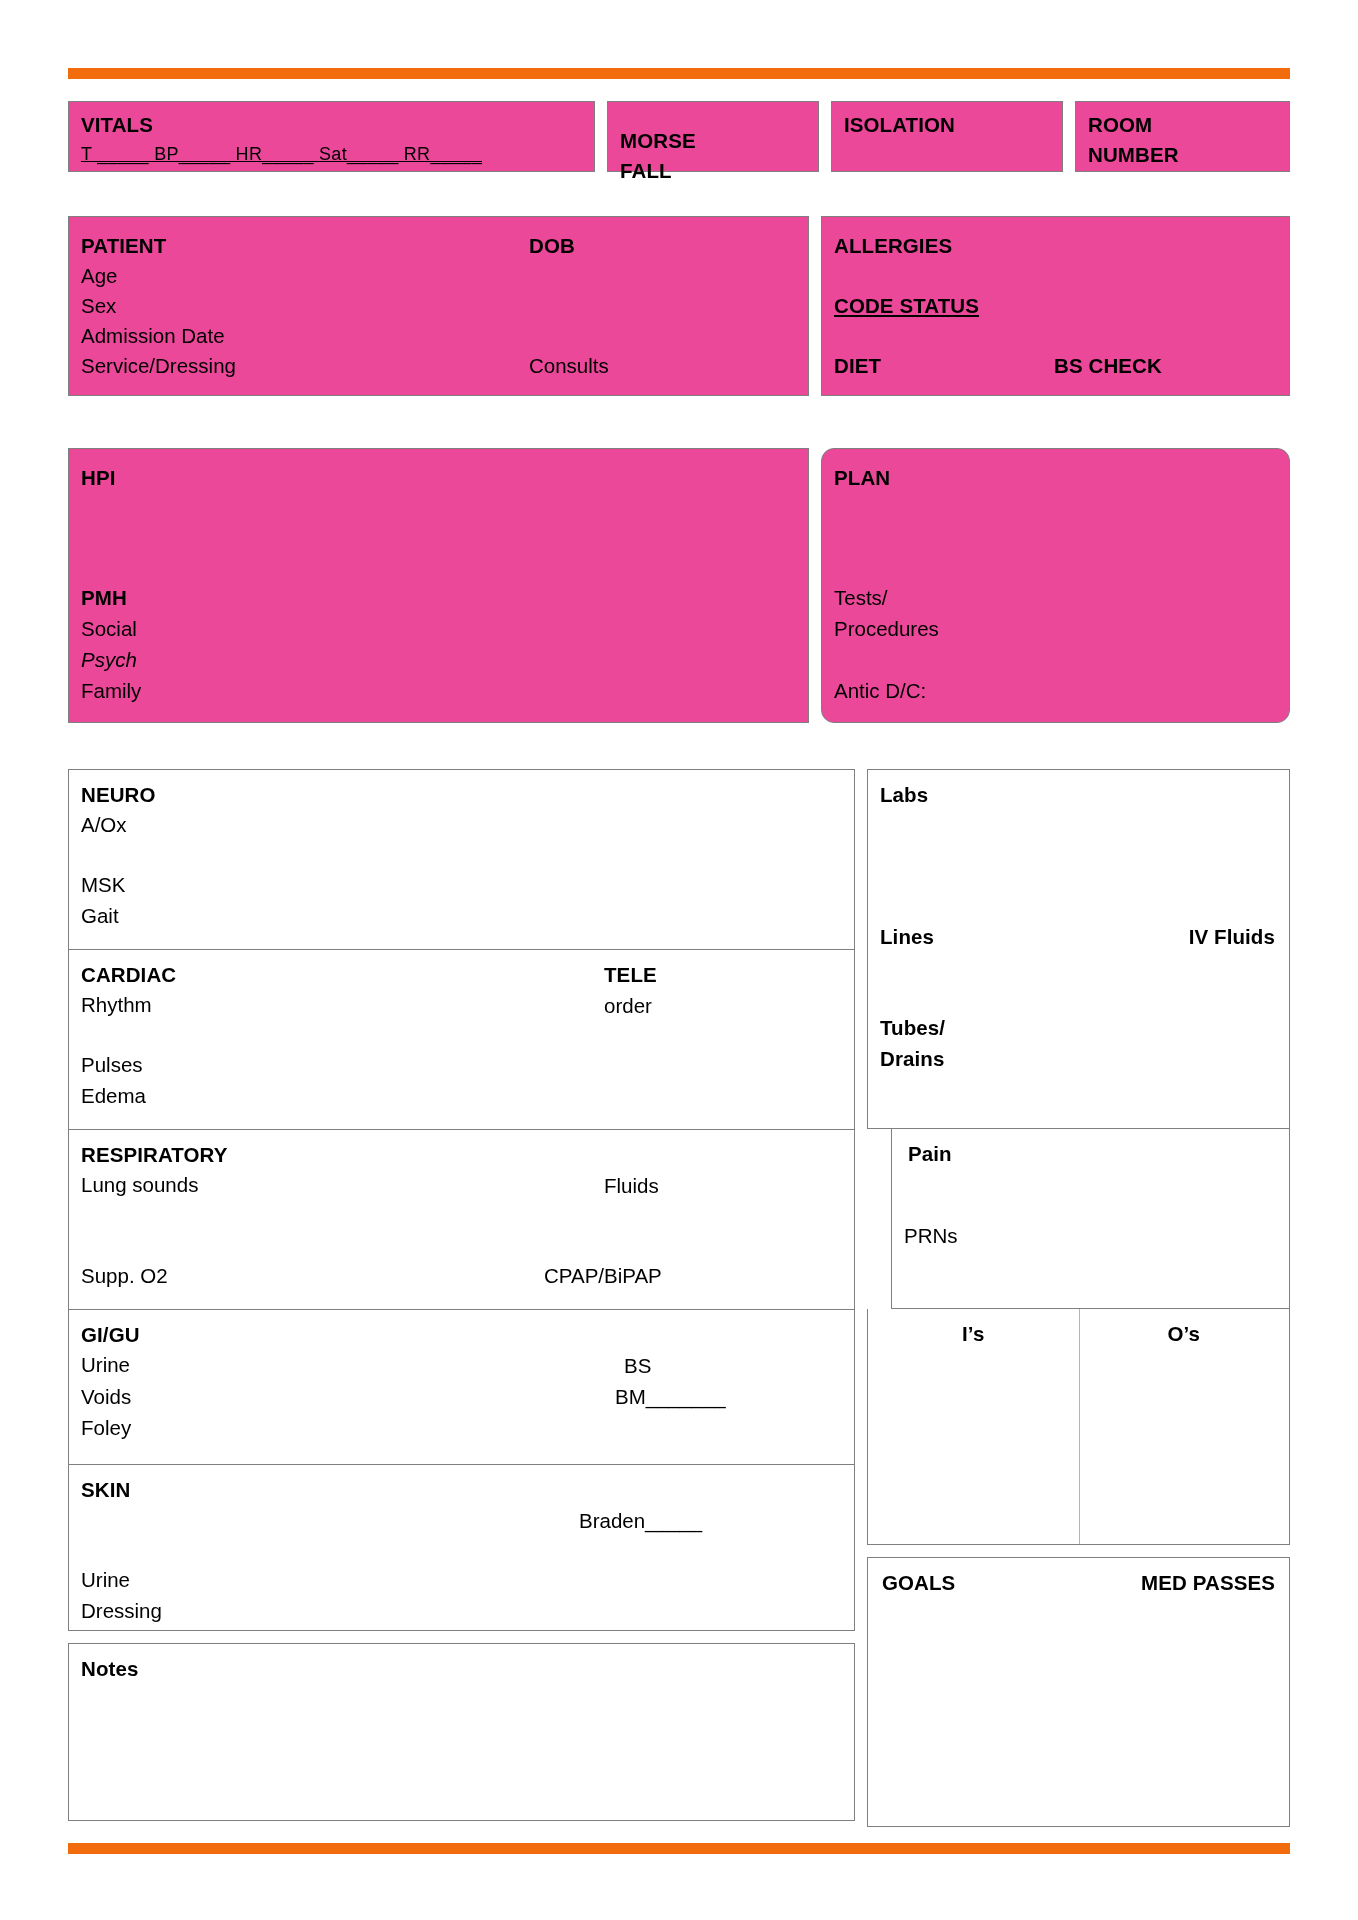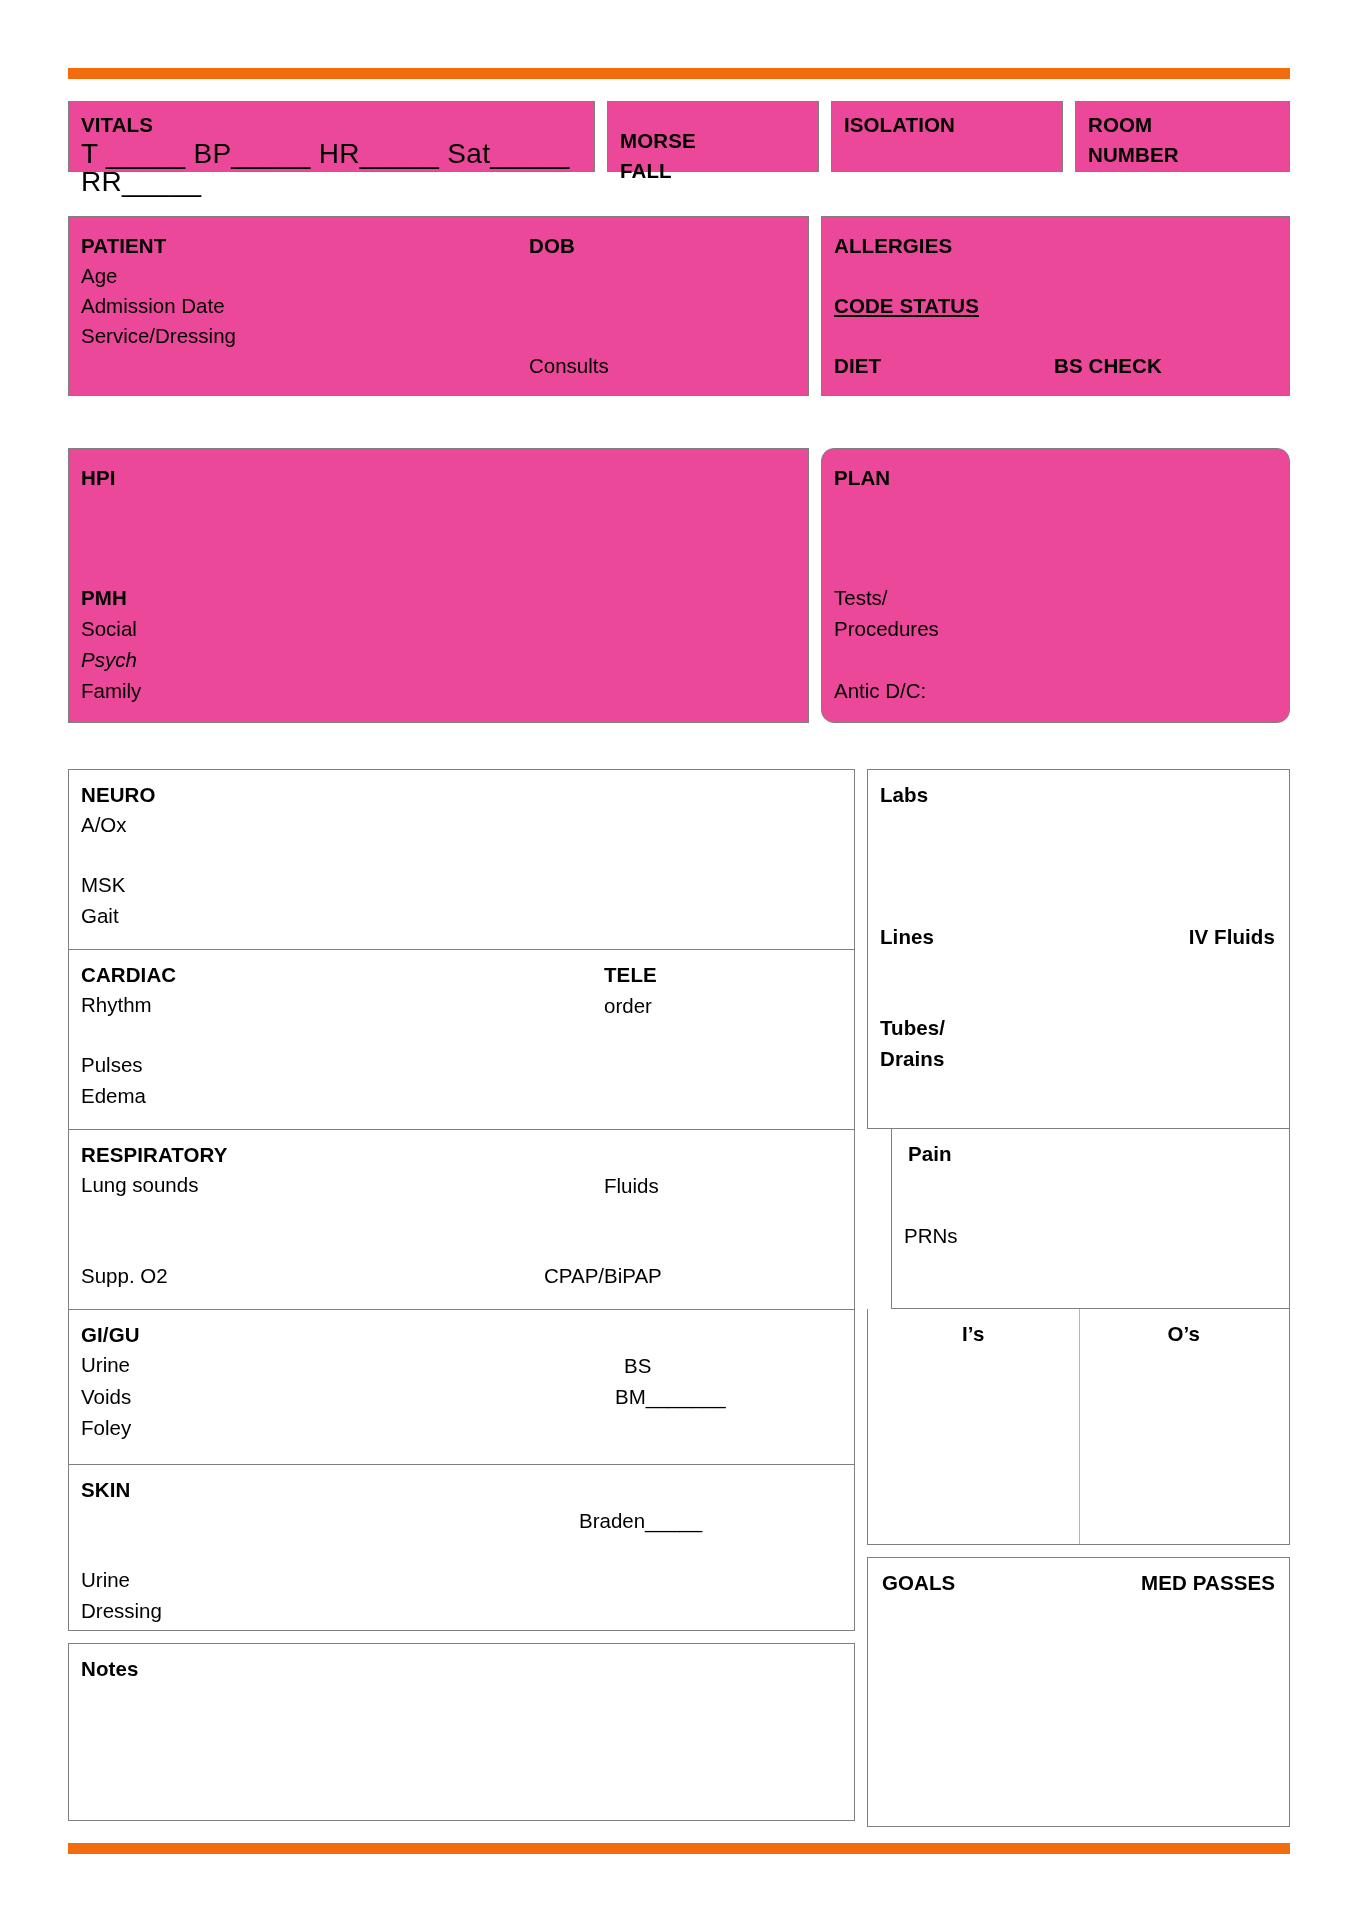--- a/index.html
+++ b/index.html
@@ -54,21 +54,21 @@
   }
 
   
   .strip1 {
     display: flex;
     gap: 12px;
     margin-top: 22px;
     height: 71px;
   }
   .vitals-box { flex: 0 0 527px; padding-top: 8px; }
-  .vitals-line { font-size: 28px; line-height: 28px; letter-spacing: 0.3px; }
+  .vitals-line { font-size: 18px; line-height: 28px; letter-spacing: 0.3px; text-decoration: underline; }
   .morse-box { flex: 0 0 212px; padding-top: 24px; line-height: 28px; }
   .iso-box   { flex: 0 0 232px; padding-top: 8px; line-height: 28px; }
   .room-box  { flex: 1 1 auto;  padding-top: 8px; line-height: 28px; }
 
   
   .strip2 {
     display: flex;
     gap: 12px;
     margin-top: 44px;
     height: 180px;
@@ -236,20 +236,21 @@
     </div>
 
   </div>
 
   <div class="strip2">
 
     <div class="box patient-box">
       <div class="hdr">PATIENT</div>
       <div class="hdr dob">DOB</div>
       <div class="lbl">Age</div>
+      <div class="lbl">Sex</div>
       <div class="lbl">Admission Date</div>
       <div class="lbl">Service/Dressing</div>
       <div class="lbl consults">Consults</div>
     </div>
 
     <div class="box allergy-box">
       <div class="hdr">ALLERGIES</div>
       <div class="hdr codestatus">CODE STATUS</div>
       <div class="hdr diet">DIET</div>
       <div class="hdr bschk">BS CHECK</div>

